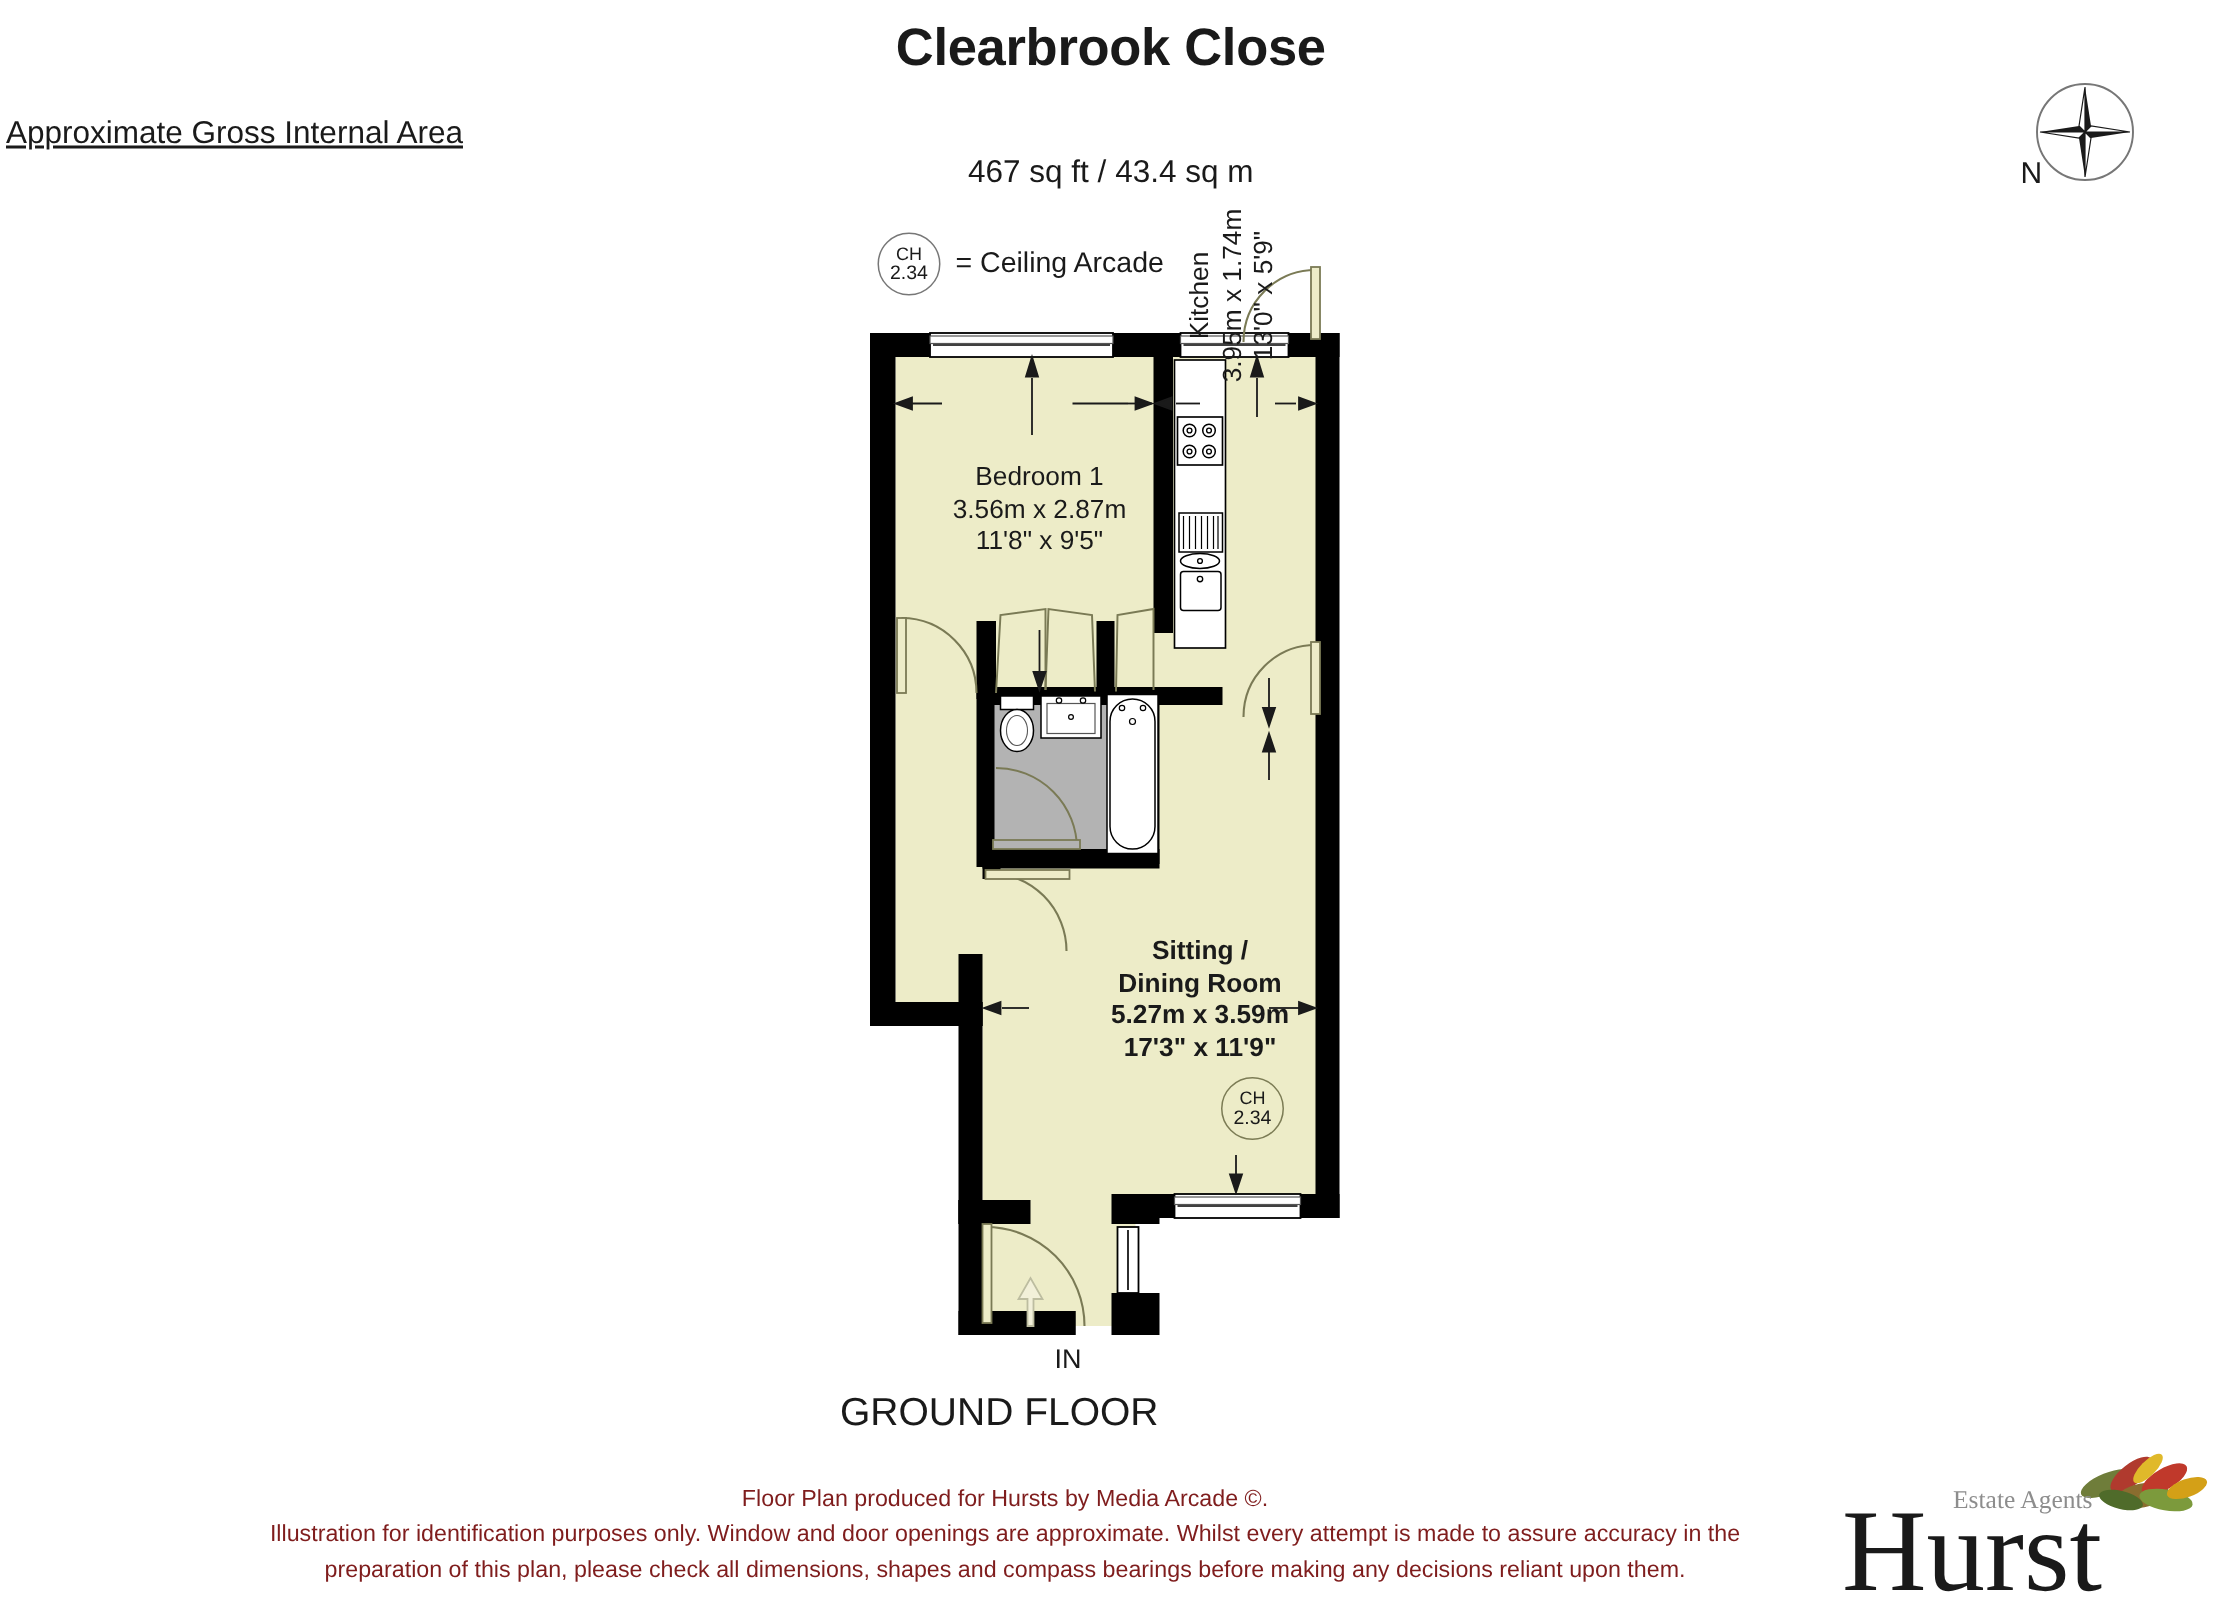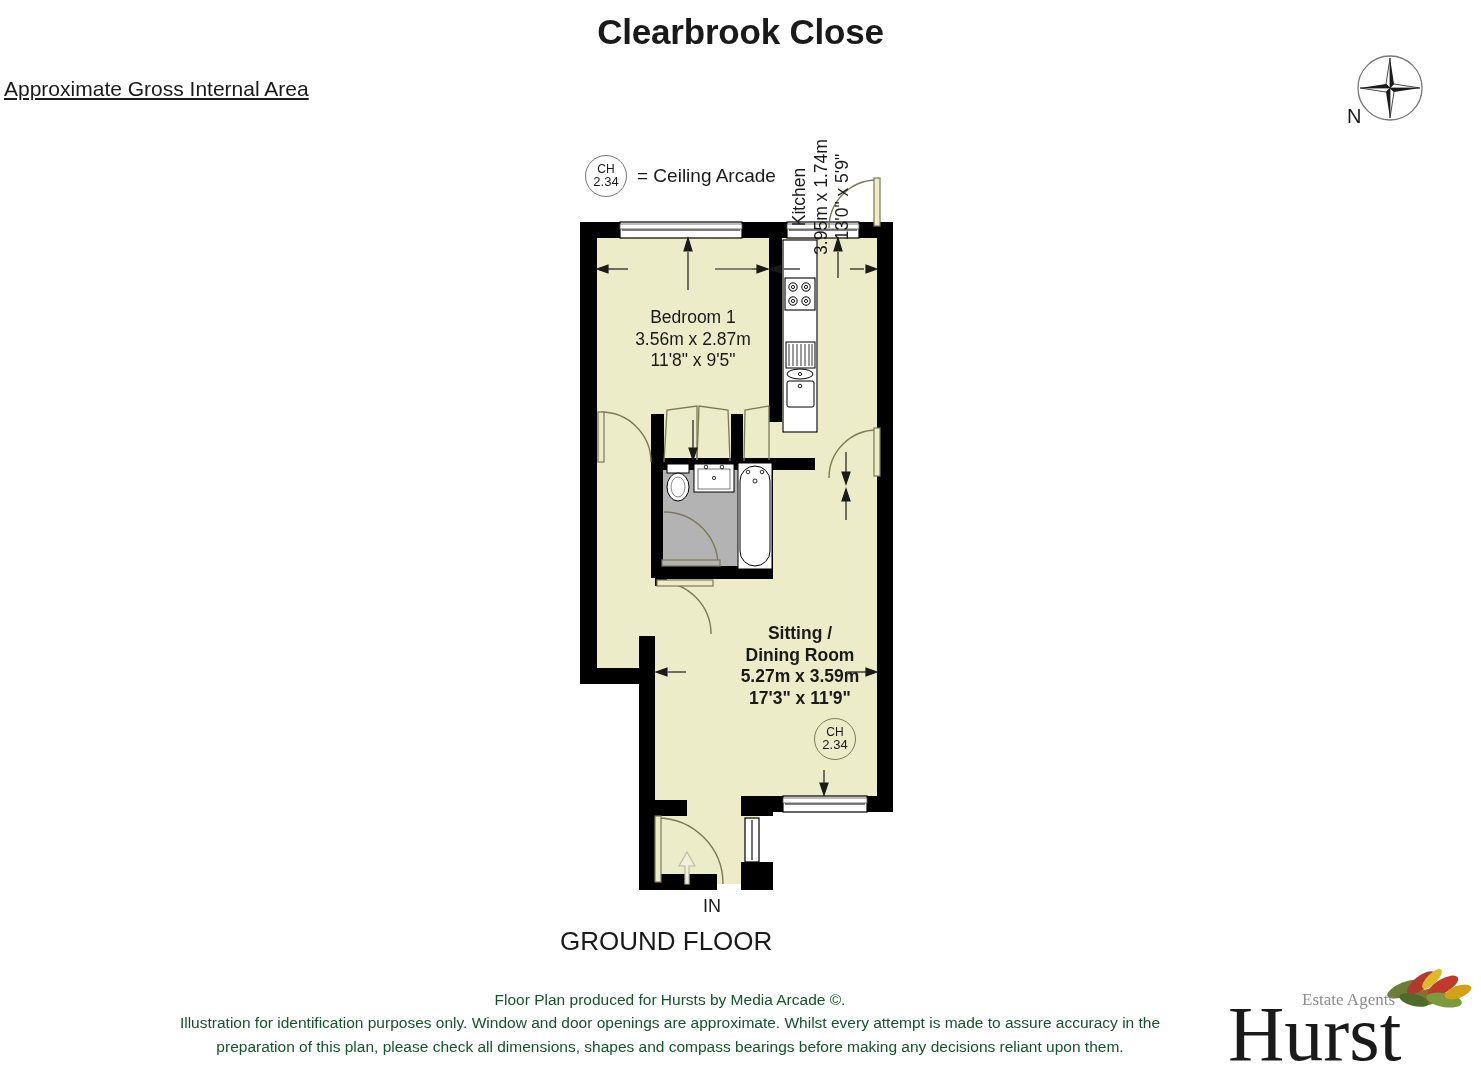--- a/index.html
+++ b/index.html
@@ -156,38 +156,39 @@
   }
 
   
   .footer {
     position: absolute;
     left: 0; top: 988px;
     width: 1340px;
     text-align: center;
     font-size: 15.5px;
     line-height: 1.5;
-    color: #14532d;
+    color: #7f1d1d;
   }
   .footer .fline { display: block; }
 
   
   .logo {
     position: absolute;
     left: 1222px; top: 965px;
     width: 250px; height: 105px;
   }
 </style>
 </head>
 <body>
 
 <div id="page">
 
   <div class="title">Clearbrook Close</div>
   <div class="area-line1">Approximate Gross Internal Area</div>
+  <div class="area-line2">467 sq ft / 43.4 sq m</div>
 
   <div class="legend">
     <div class="ch-badge">
       <span class="ch-l">CH</span>
       <span class="ch-v">2.34</span>
     </div>
     <div class="legend-text">= Ceiling Arcade</div>
   </div>
 
   <div class="compass">

